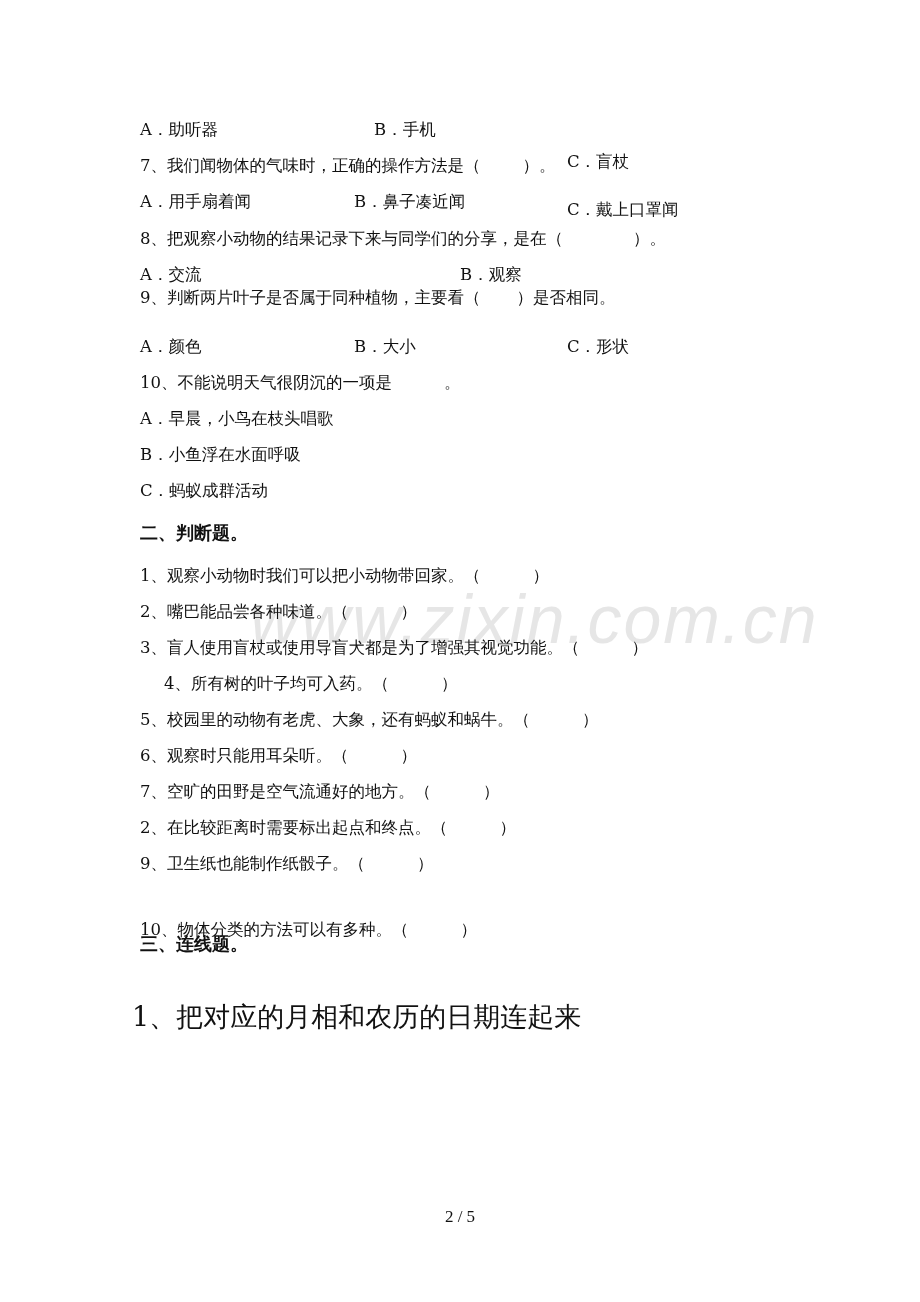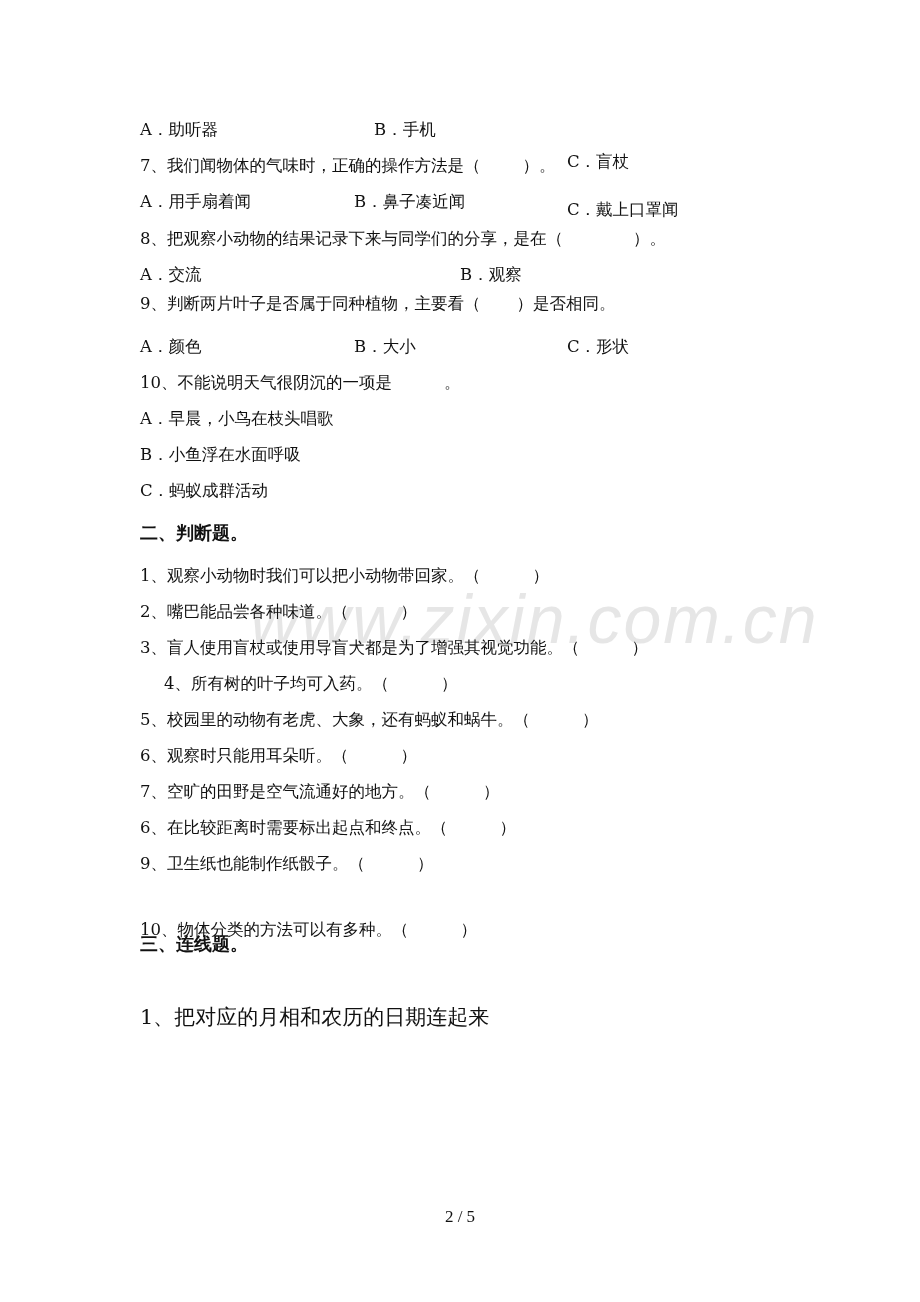--- a/index.html
+++ b/index.html
@@ -2,21 +2,21 @@
 <html><head>
   <meta charset="utf-8">
   <style>
     html, body { margin: 0; padding: 0; background: #ffffff; }
     body { width: 920px; height: 1302px; position: relative; overflow: hidden;
            font-family: "DejaVu Serif", "Liberation Serif", serif; color: #111; }
     .line { position: absolute; left: 140px; font-size: 16.5px; white-space: nowrap; line-height: 20px; }
     .opt { position: absolute; font-size: 16.5px; white-space: nowrap; line-height: 20px; }
     .heading { position: absolute; left: 140px; font-size: 18px; font-weight: bold; white-space: nowrap;
                font-family: Liberation Sans, sans-serif; line-height: 22px; }
-    .bigq { position: absolute; left: 140px; font-size: 21px; white-space: nowrap; line-height: 26px; }
+    .bigq { position: absolute; left: 132px; font-size: 27px; white-space: nowrap; line-height: 26px; }
     .gap { display: inline-block; }
     .footer { position: absolute; left: 0; width: 920px; top: 1207px; text-align: center;
               font-family: "Liberation Serif", serif; font-size: 17px; }
     .watermark { position: absolute; left: 250px; top: 580px; font-size: 68px; color: rgba(200,200,200,0.45);
                  font-family: "Liberation Sans", sans-serif; letter-spacing: 2px; pointer-events: none; font-style: italic; }
   </style>
 </head>
 <body>
 
 <div class="watermark">www.zixin.com.cn</div>
@@ -31,21 +31,21 @@
 <div class="opt" style="left:140px;top:192px;">A．用手扇着闻</div>
 <div class="opt" style="left:354px;top:192px;">B．鼻子凑近闻</div>
 <div class="opt" style="left:567px;top:200px;text-align:right;">C．戴上口罩闻</div>
 
 <div class="line" style="top:229px;">
   <span>8、把观察小动物的结果记录下来与同学们的分享，是在（</span><span class="gap" style="width:70px"></span><span>）。</span>
 </div>
 <div class="opt" style="left:140px;top:265px;">A．交流</div>
 <div class="opt" style="left:460px;top:265px;">B．观察</div>
 
-<div class="line" style="top:294px;">
+<div class="line" style="top:288px;">
   <span>9、判断两片叶子是否属于同种植物，主要看（</span><span class="gap" style="width:36px"></span><span>）是否相同。</span>
 </div>
 <div class="opt" style="left:140px;top:337px;">A．颜色</div>
 <div class="opt" style="left:354px;top:337px;">B．大小</div>
 <div class="opt" style="left:567px;top:337px;">C．形状</div>
 
 <div class="line" style="top:373px;">
   <span>10、不能说明天气很阴沉的一项是</span><span class="gap" style="width:52px"></span><span>。</span>
 </div>
 <div class="opt" style="left:140px;top:409px;">A．早晨，小鸟在枝头唱歌</div>
@@ -69,21 +69,21 @@
 <div class="line" style="top:710px;">
   <span>5、校园里的动物有老虎、大象，还有蚂蚁和蜗牛。（</span><span class="gap" style="width:52px"></span><span>）</span>
 </div>
 <div class="line" style="top:746px;">
   <span>6、观察时只能用耳朵听。（</span><span class="gap" style="width:52px"></span><span>）</span>
 </div>
 <div class="line" style="top:782px;">
   <span>7、空旷的田野是空气流通好的地方。（</span><span class="gap" style="width:52px"></span><span>）</span>
 </div>
 <div class="line" style="top:818px;">
-  <span>6、在比较距离时需要标出起点和终点。（</span><span class="gap" style="width:52px"></span><span>）</span>
+  <span>2、在比较距离时需要标出起点和终点。（</span><span class="gap" style="width:52px"></span><span>）</span>
 </div>
 <div class="line" style="top:854px;">
   <span>9、卫生纸也能制作纸骰子。（</span><span class="gap" style="width:52px"></span><span>）</span>
 </div>
 <div class="line" style="top:890px;margin-top:30px;">
   <span>10、物体分类的方法可以有多种。（</span><span class="gap" style="width:52px"></span><span>）</span>
 </div>
 
 <div class="heading" style="top:933px;">三、连线题。</div>
 <div class="bigq" style="top:1004px;">1、把对应的月相和农历的日期连起来</div>

